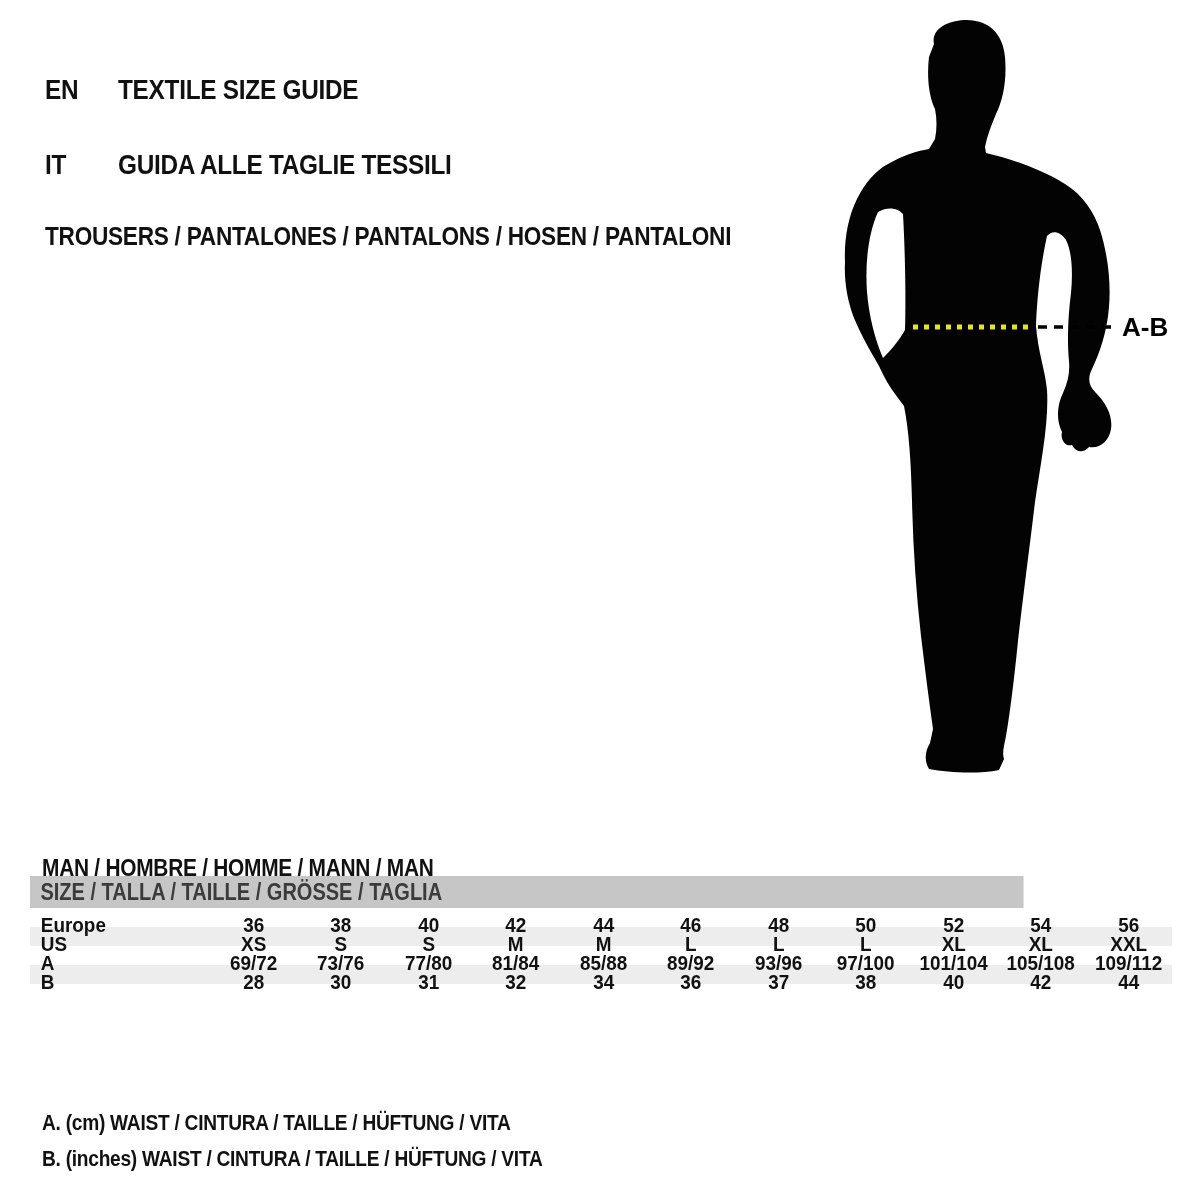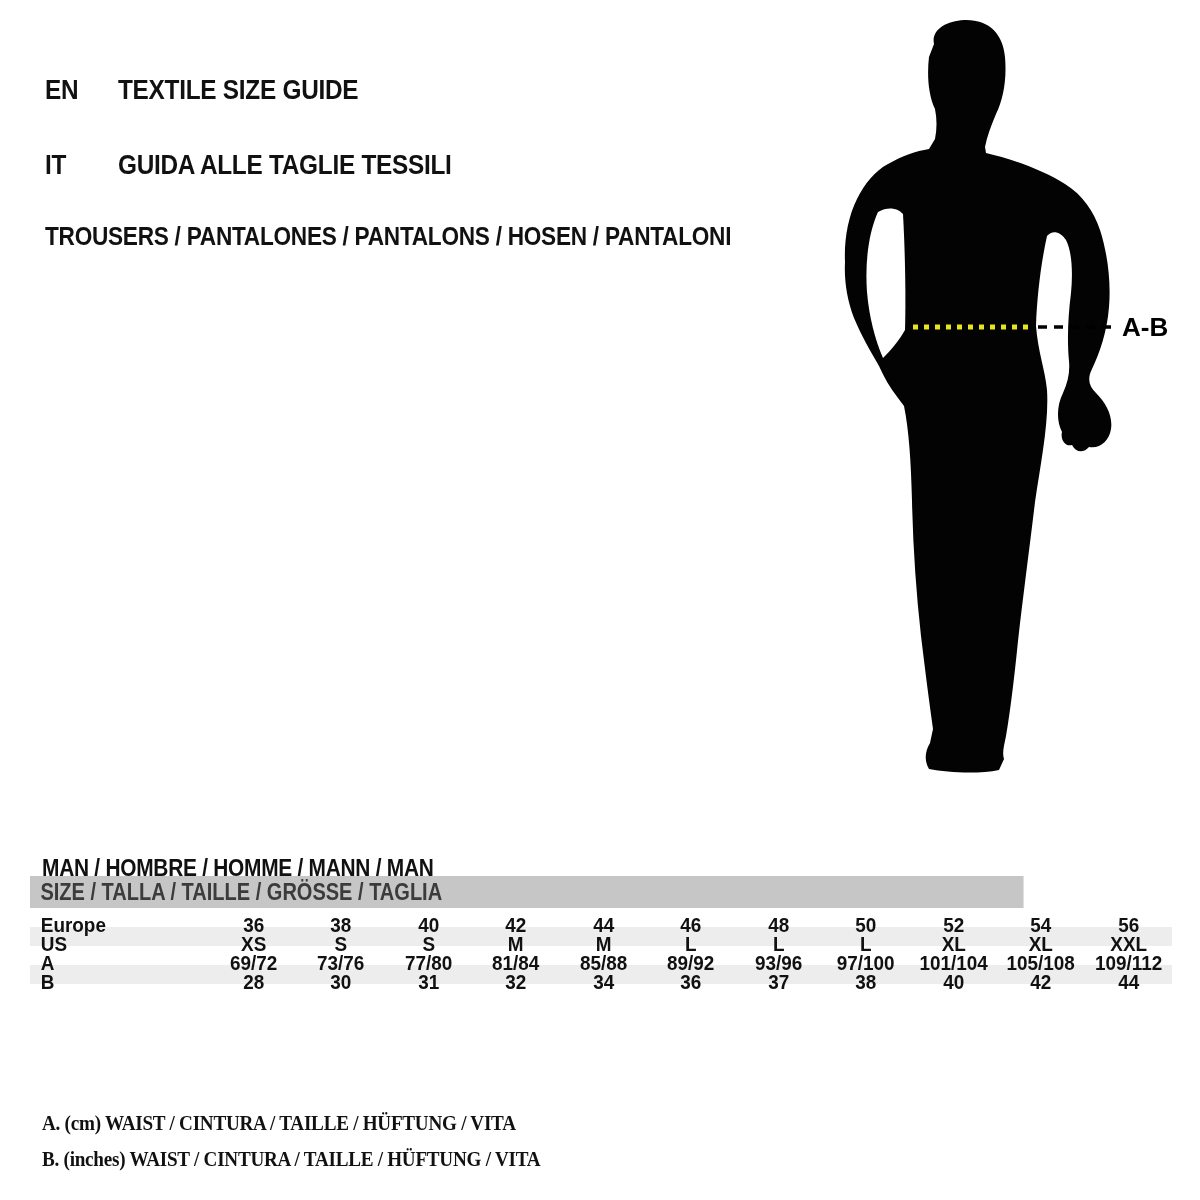--- a/index.html
+++ b/index.html
@@ -34,21 +34,21 @@
     font-size:23px;line-height:32px;padding-left:12px;box-sizing:border-box;
   }
   .t-row{display:grid;grid-template-columns:180px repeat(11,1fr);height:19px;}
   .t-row.stripe{background:var(--stripe,#ededed);}
   .t-cell{
     font-size:21px;line-height:33px;text-align:center;
     transform:scaleX(0.9);transform-origin:50% 50%;white-space:nowrap;
   }
   .t-cell.label{text-align:left;padding-left:12px;transform-origin:0 50%;}
 
-  .footnotes{position:absolute;left:42px;top:1110px;font-family:Liberation Serif, serif;}
+  .footnotes{position:absolute;left:42px;top:1110px;}
   .footnote{font-size:22px;height:36px;letter-spacing:-0.3px;}
 </style>
 </head>
 <body style="--accent: #e6e61e; --header-bg: #c6c6c6; --stripe: #ededed; --silhouette: #030303;">
 
 <div class="lang-block">
   <div class="lang-row">
     <span class="lang-code cond">EN</span>
     <span class="cond">TEXTILE SIZE GUIDE</span>
   </div>

